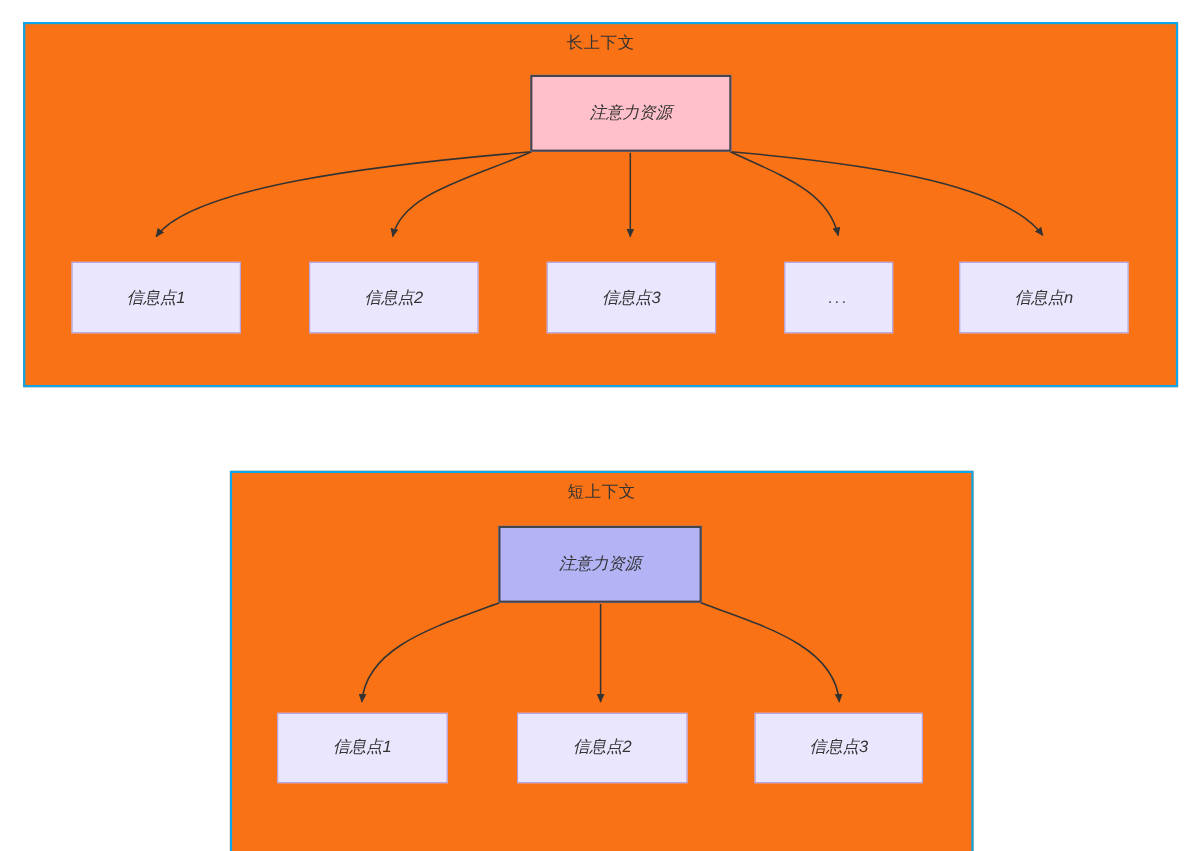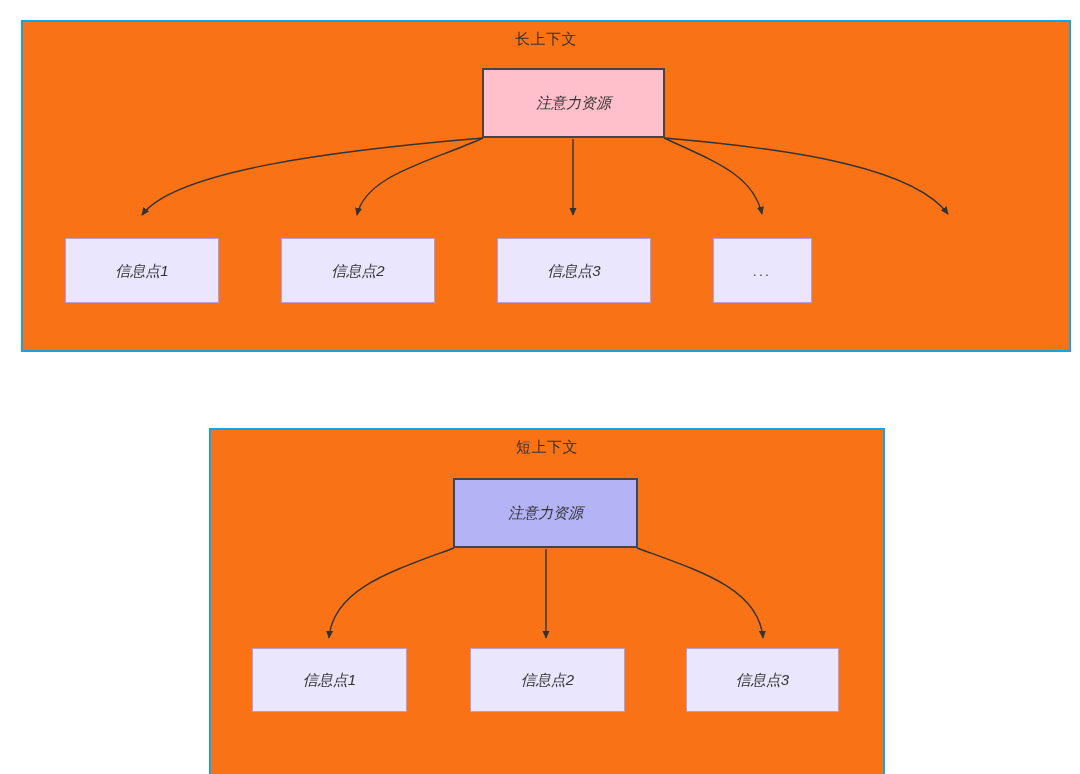--- a/index.html
+++ b/index.html
@@ -112,20 +112,23 @@
   </div>
 
   <div class="node node-leaf" style="left:497px; top:238px; width:154px; height:65px;">
     <span>信息点3</span>
   </div>
 
   <div class="node node-leaf node-ellipsis" style="left:713px; top:238px; width:99px; height:65px;">
     <span>...</span>
   </div>
 
+  <div class="node node-leaf" style="left:872px; top:238px; width:154px; height:65px;">
+    <span>信息点n</span>
+  </div>
 
   <div class="group-container" style="left:209px; top:428px; width:676px; height:413px;">
     <div class="group-title">短上下文</div>
   </div>
 
   <svg class="svg-layer" viewBox="0 0 1080 774" xmlns="http://www.w3.org/2000/svg">
     <defs>
       <marker id="arrowhead-short" markerWidth="9" markerHeight="9" refX="7.2" refY="4.5" orient="auto" markerUnits="userSpaceOnUse">
         <path d="M0,0.9 L8,4.5 L0,8.1 z" fill="#333333"></path>
       </marker>

